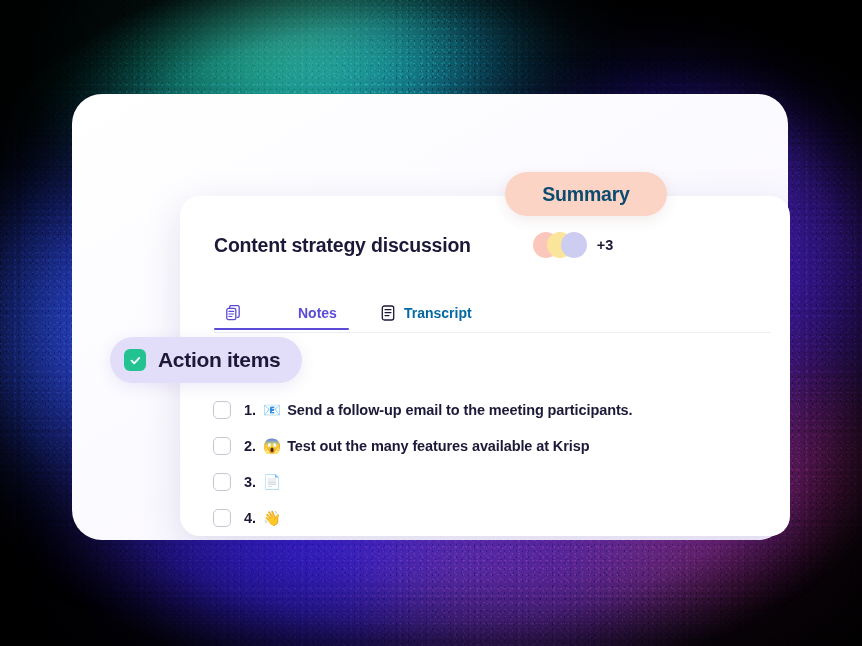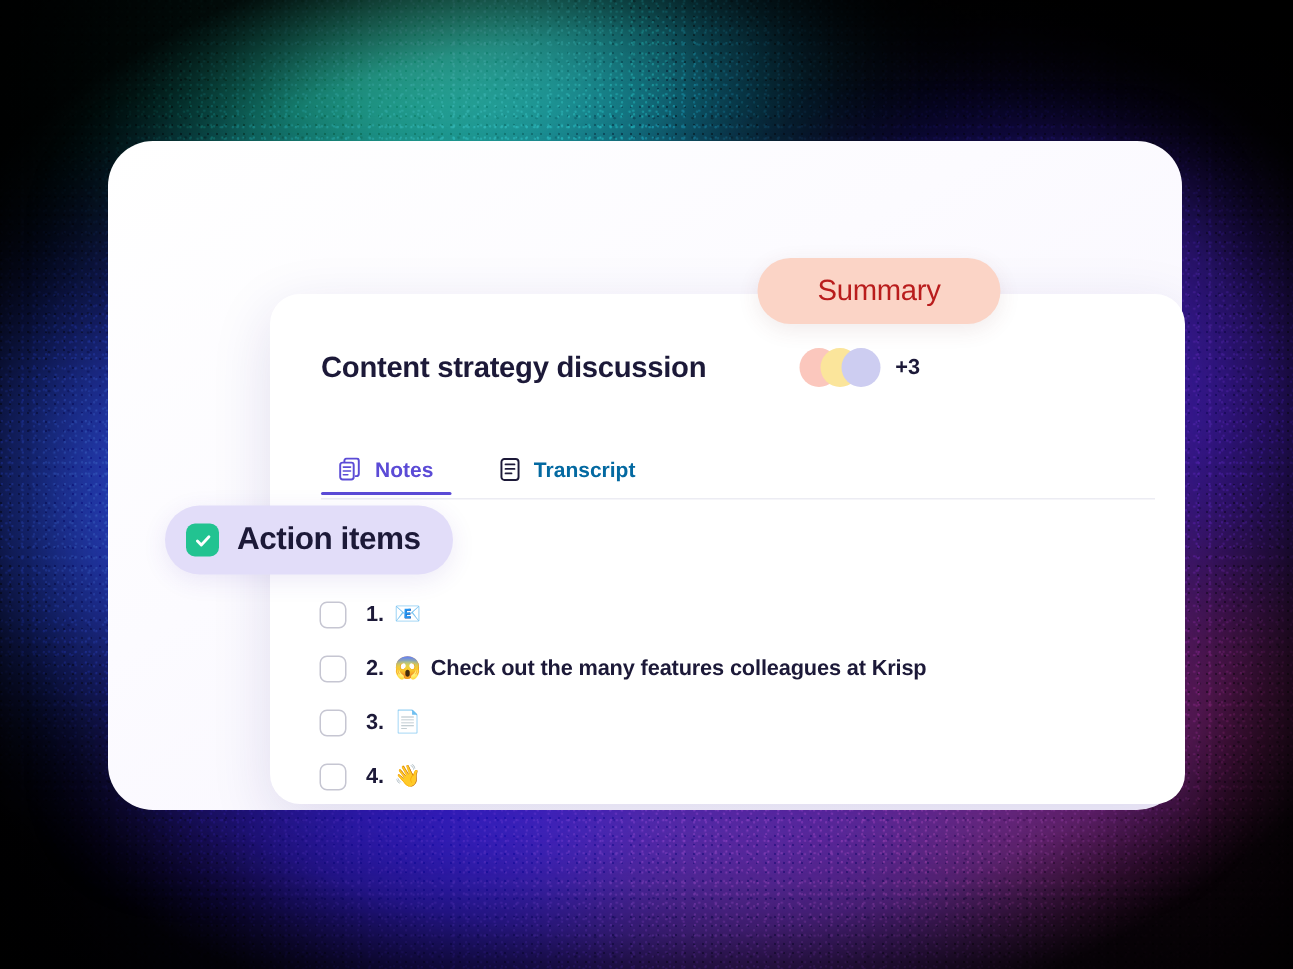--- a/index.html
+++ b/index.html
@@ -173,22 +173,22 @@
     width: 162px; height: 44px;
     border-radius: 22px;
     background: #fbd4c6;
     display: flex;
     align-items: center;
     justify-content: center;
     box-shadow: 0 4px 14px rgba(120,60,60,0.10);
   }
   .summary-pill span {
     font-size: 19.5px;
-    font-weight: normal;
-    color: #b91c1c;
+    font-weight: bold;
+    color: #0c4a6e;
     letter-spacing: -0.2px;
   }
 
   
   .tabs {
     display: flex;
     align-items: flex-end;
     margin-top: 32px;
     position: relative;
     height: 34px;
@@ -201,21 +201,21 @@
     cursor: pointer;
     position: relative;
   }
   .tab + .tab { margin-left: 20px; }
   .tab-label {
     font-size: 14px;
     font-weight: bold;
     color: #0369a1;
     white-space: nowrap;
   }
-  .tab.active .tab-label { color: #5b4bd6; }
+  .tab.active .tab-label { color: #5b4bd6; margin-left: 48px; }
   .tab.active::after {
     content: "";
     position: absolute;
     left: 0; right: 0; bottom: 0;
     height: 2.5px;
     background: #5b4bd6;
     border-radius: 2px;
   }
   .tab-icon { display: flex; align-items: center; }
 
@@ -373,27 +373,28 @@
     </span>
     <span class="action-badge-label">Action items</span>
   </div>
 
   <div class="items-list">
 
     <div class="item-row">
       <span class="item-checkbox"></span>
       <span class="item-num">1.</span>
       <span class="item-emoji">📧</span>
+      <span class="item-text">Send a follow-up email to the meeting participants.</span>
     </div>
 
     <div class="item-row">
       <span class="item-checkbox"></span>
       <span class="item-num">2.</span>
       <span class="item-emoji">😱</span>
-      <span class="item-text">Check out the many features colleagues at Krisp</span>
+      <span class="item-text">Test out the many features available at Krisp</span>
     </div>
 
     <div class="item-row">
       <span class="item-checkbox"></span>
       <span class="item-num">3.</span>
       <span class="item-emoji">📄</span>
     </div>
 
     <div class="item-row">
       <span class="item-checkbox"></span>

